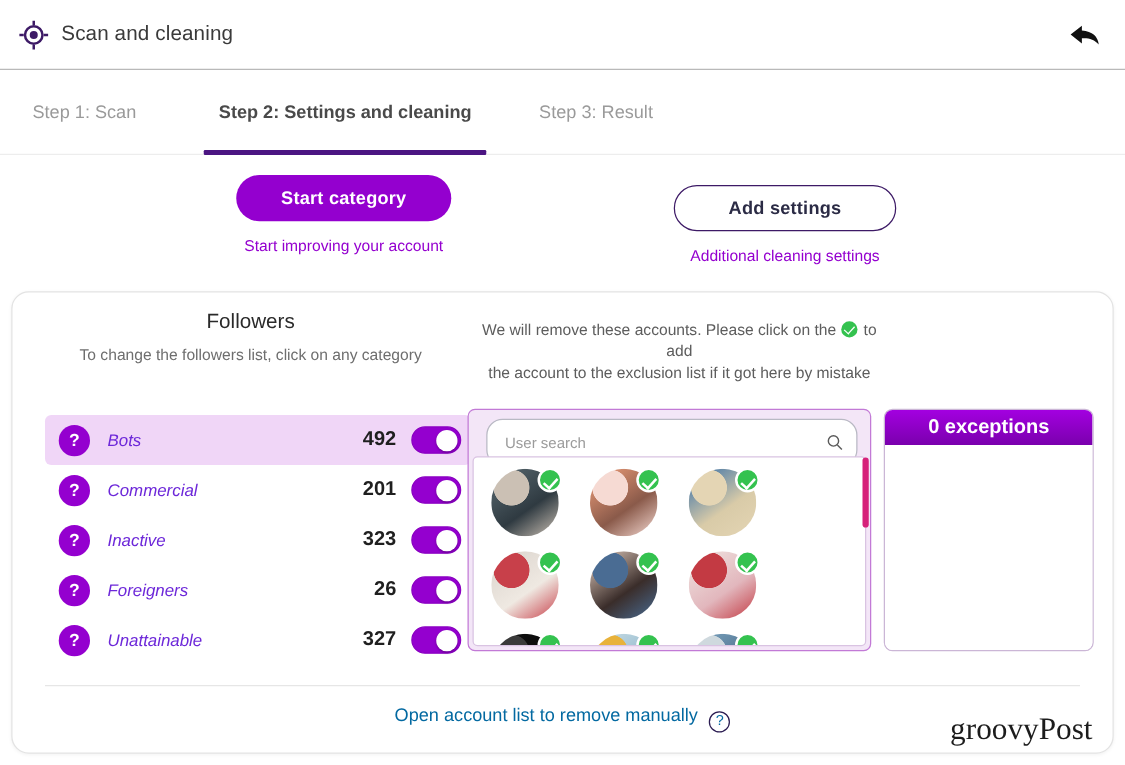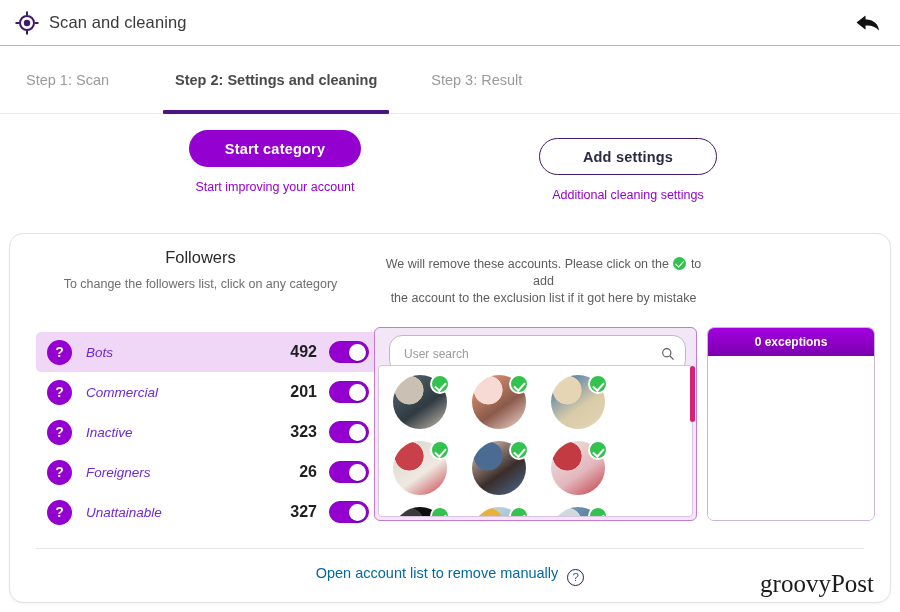--- a/index.html
+++ b/index.html
@@ -6,21 +6,21 @@
   html, body {
     width: 900px; height: 612px;
     background: #ffffff;
     font-family: "Liberation Sans", sans-serif;
     overflow: hidden;
   }
   .app { position: relative; width: 900px; height: 612px; background: #fff; }
 
   
   .titlebar {
-    height: 46px; display: flex; align-items: center;
+    height: 56px; display: flex; align-items: center;
     padding: 0 18px 0 14px; border-bottom: 1px solid #b9b9b9;
     background: #fff;
   }
   .title-icon { width: 26px; height: 26px; flex: 0 0 26px; display:block; }
   .title-text {
     font-size: 16.5px; color: #3a3a3a; margin-left: 9px; letter-spacing: .1px;
   }
   .titlebar-spacer { flex: 1 1 auto; }
   .back-arrow { width: 28px; height: 24px; display:block; }
 
@@ -155,21 +155,21 @@
     background: #d6217a; border-radius: 3px;
   }
 
   
   .exceptions {
     position: absolute; left: 707px; top: 327px; width: 168px; height: 194px;
     border: 1px solid #cbb6d6; border-radius: 7px; background: #fff; overflow: hidden;
   }
   .exc-head {
     height: 28px; background: linear-gradient(180deg,#a300e0 0%, #7a00ad 100%);
-    color: #fff; font-size: 12px; font-weight: bold;
+    color: #fff; font-size: 16px; font-weight: bold;
     display: flex; align-items: center; justify-content: center;
   }
   .exc-body { height: calc(100% - 28px); background: #fff; }
 
   
   .card-div {
     position: absolute; left: 26px; right: 26px; top: 314px;
     height: 1px; background: #e6e6e6;
   }
   .manual-link {

